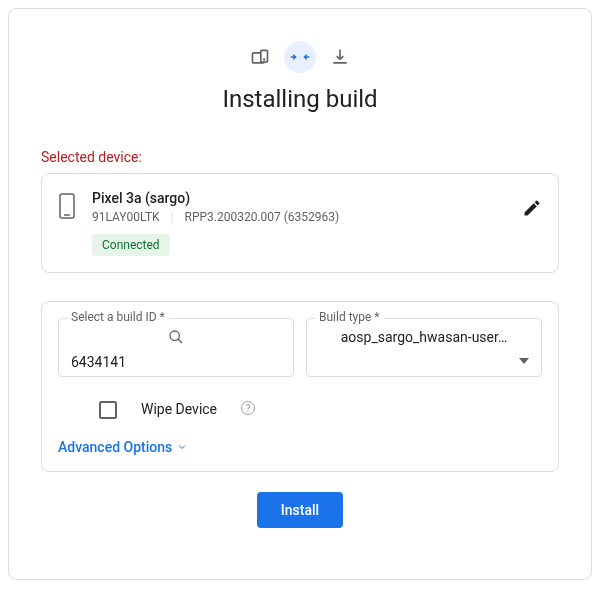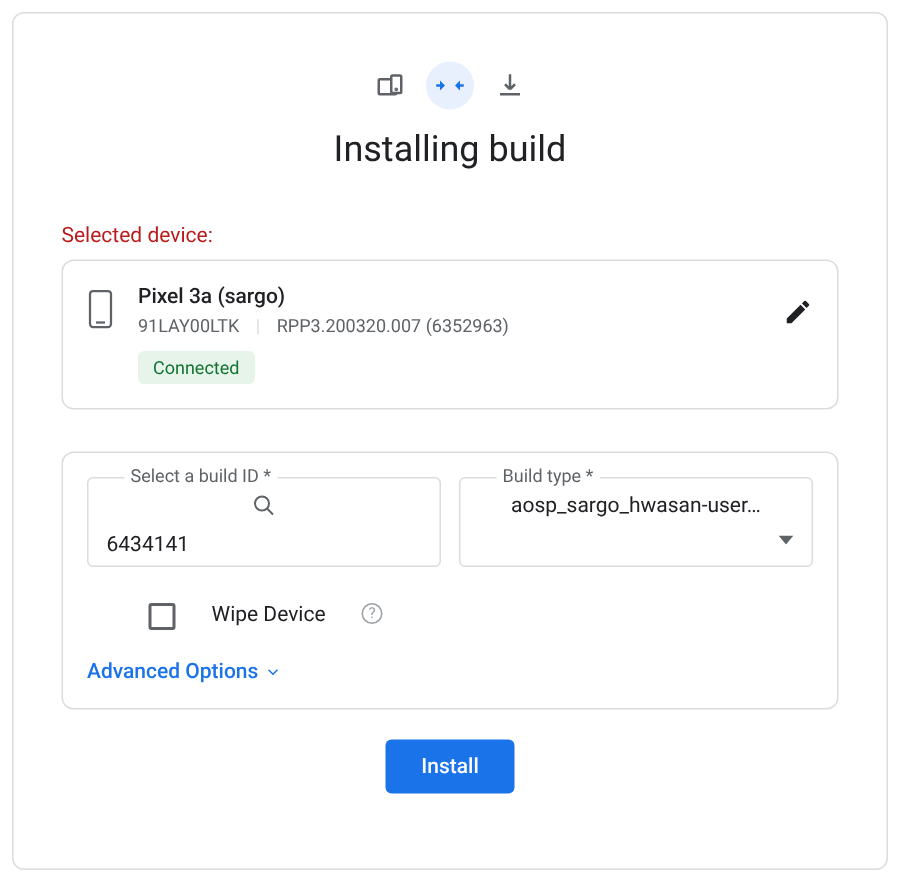--- a/index.html
+++ b/index.html
@@ -115,21 +115,21 @@
     .field {
       position: relative;
       border: 1px solid #dadce0;
       border-radius: 4px;
       padding: 10px 12px 6px 12px;
       flex: 1;
     }
     .field-label {
       position: absolute;
       top: -9px;
-      left: 24px;
+      left: 8px;
       background: #fff;
       padding: 0 4px;
       font-size: 12px;
       color: #5f6368;
     }
     .field-content {
       display: flex;
       align-items: center;
       gap: 6px;
       font-size: 14px;

